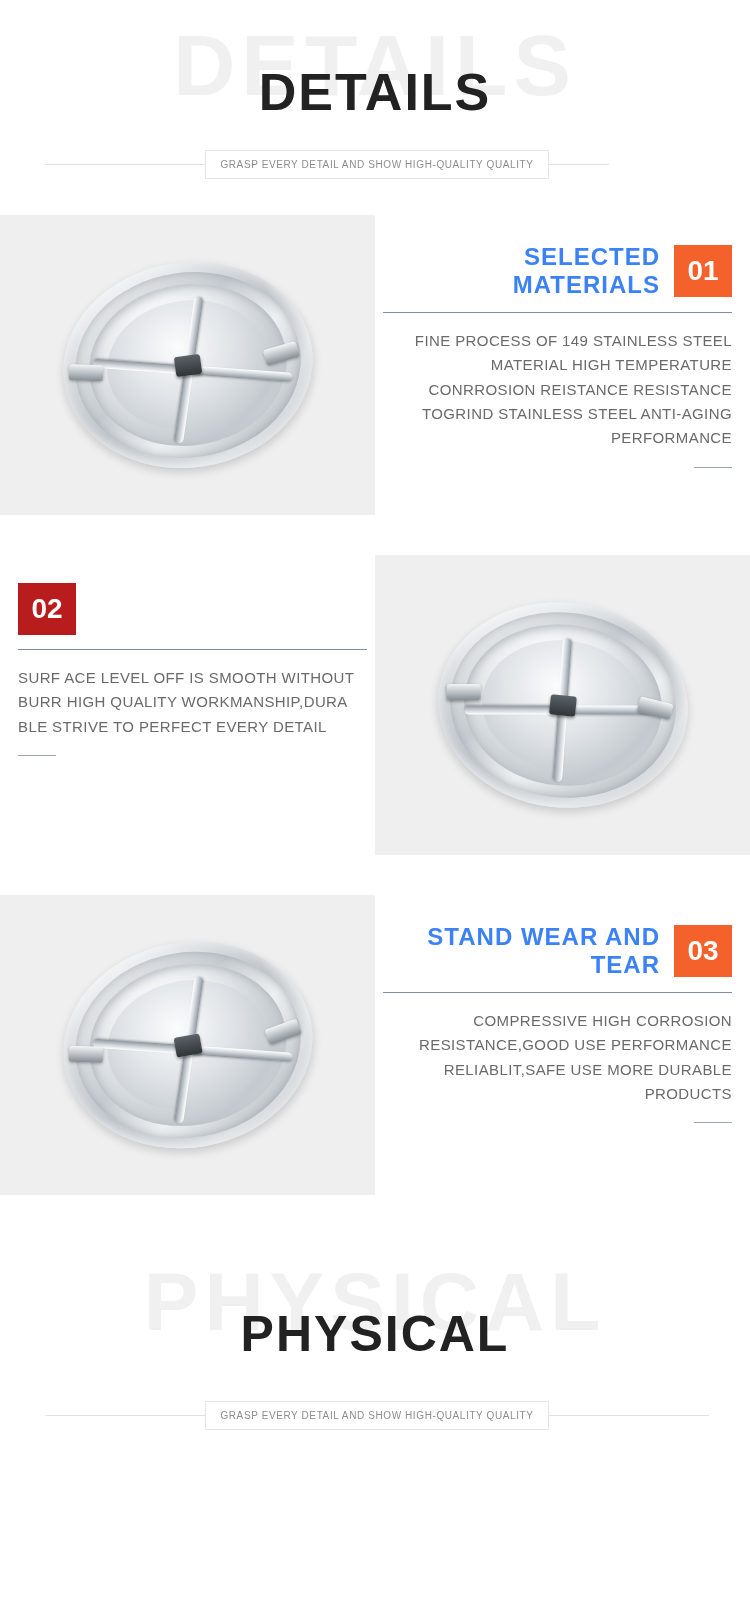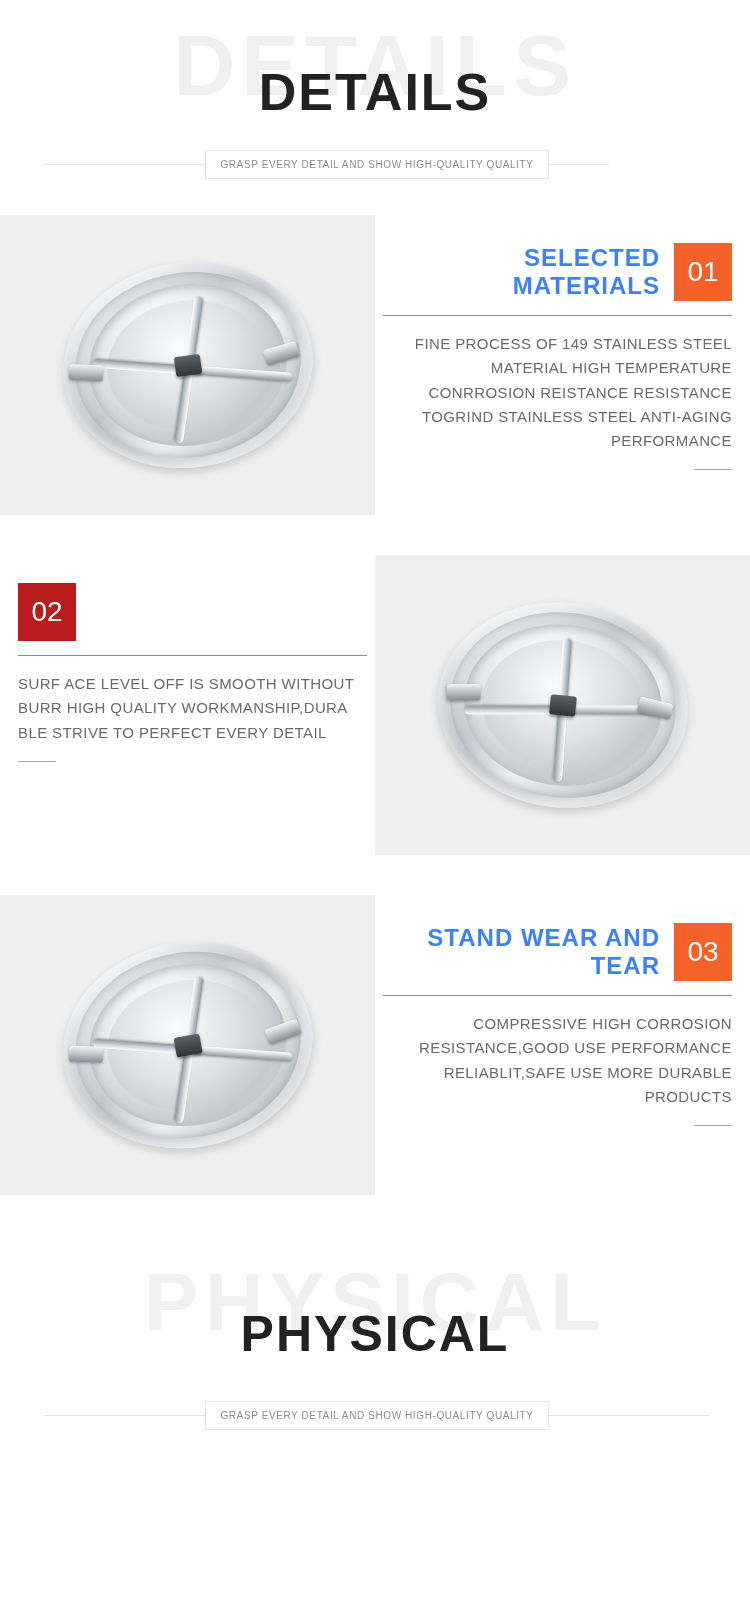--- a/index.html
+++ b/index.html
@@ -95,25 +95,25 @@
 
   .head-line {
     display: flex;
     align-items: center;
     gap: 14px;
   }
   .head-line.rtl { justify-content: flex-end; }
 
   .badge {
     width: 58px;
-    height: 58px;
+    height: 52px;
     background: #f4612a;
     color: #fff;
     font-size: 28px;
-    font-weight: normal;
+    font-weight: bold;
     display: flex;
     align-items: center;
     justify-content: center;
     flex: 0 0 58px;
   }
   .headline {
     font-size: 24px;
     font-weight: bold;
     letter-spacing: 1px;
     color: #3b82f6;

